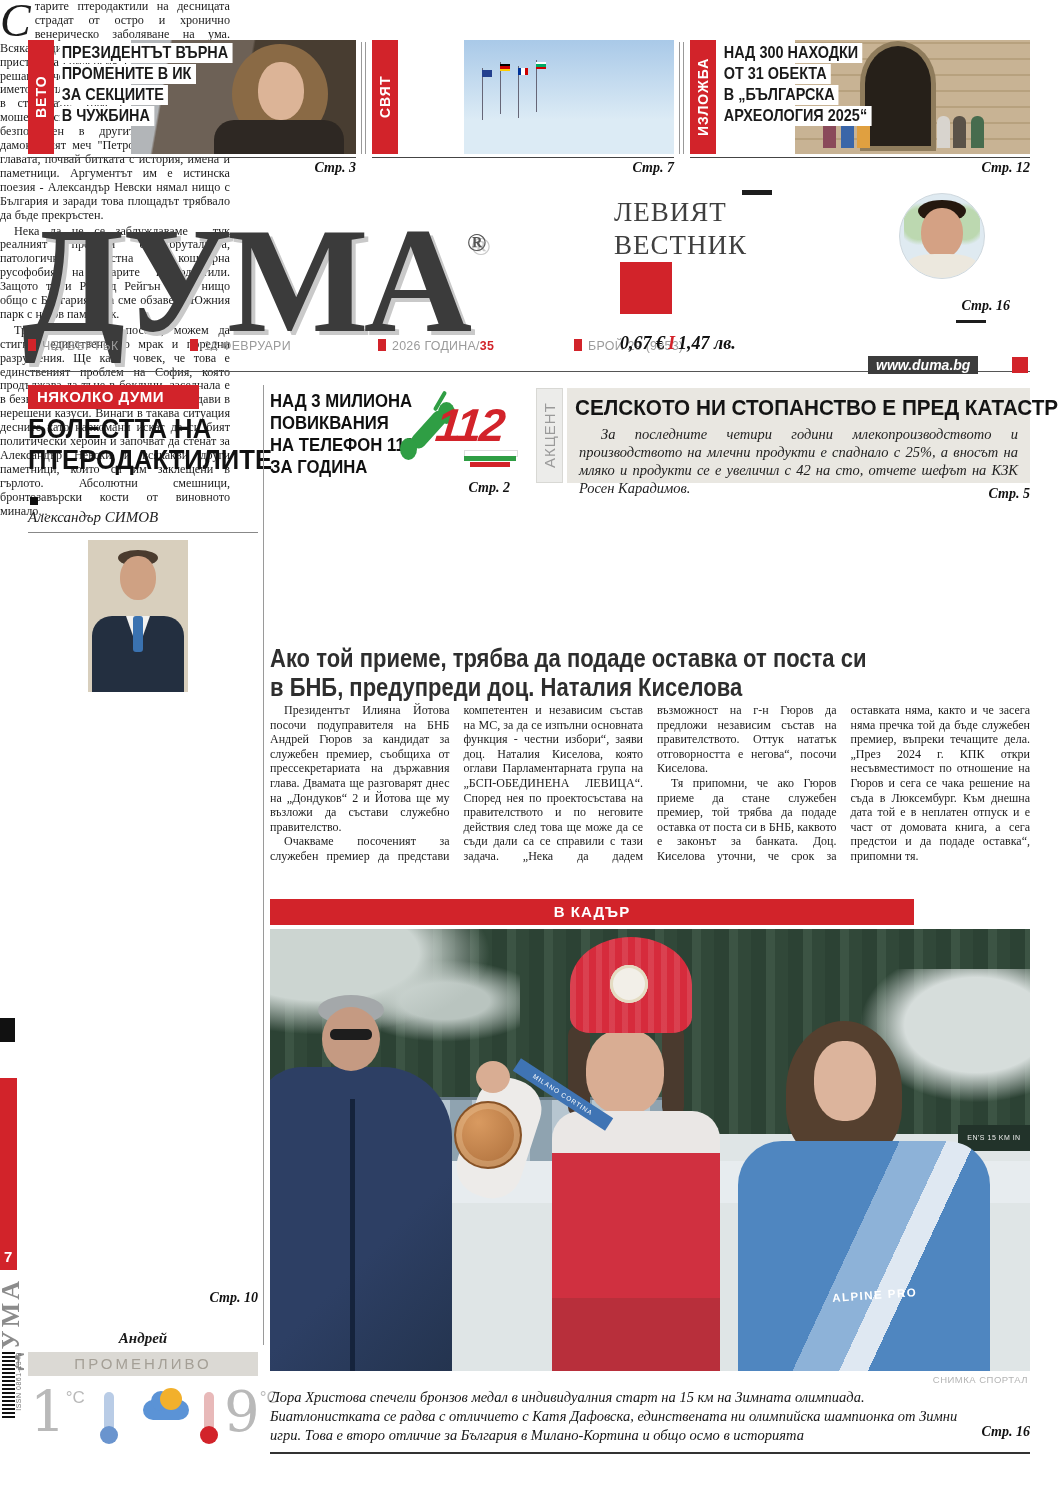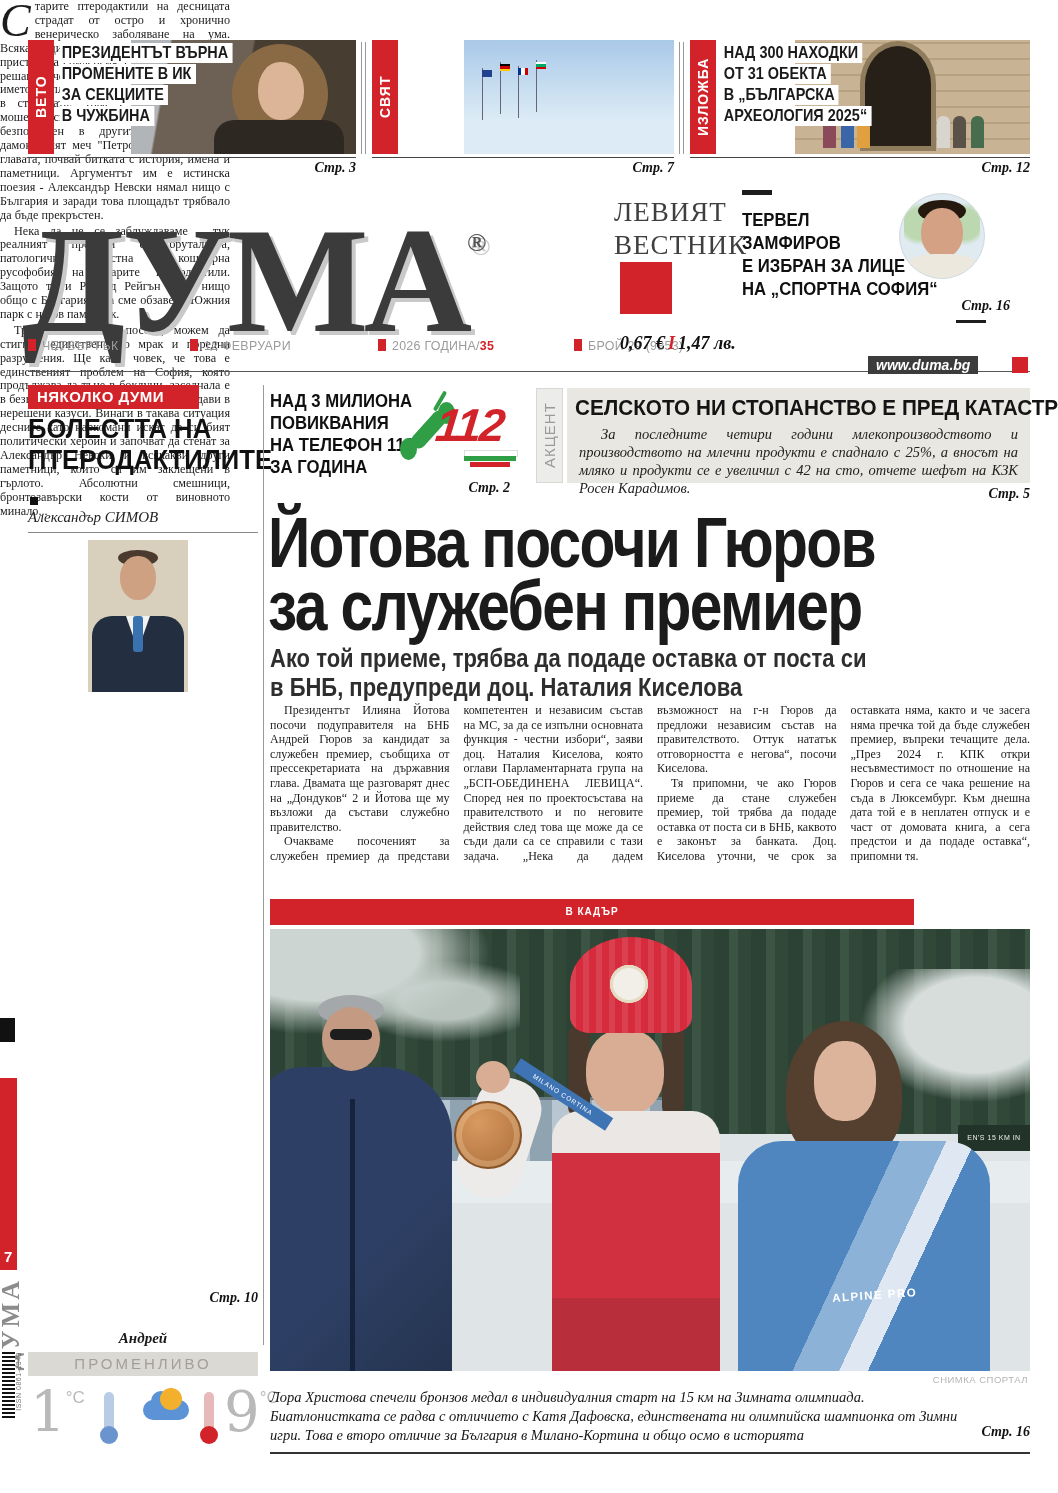--- a/index.html
+++ b/index.html
@@ -118,21 +118,21 @@
   #lead-hl div{font-size:70px;line-height:63px;font-weight:bold;white-space:nowrap;
                letter-spacing:-2px;transform:scaleX(.84);transform-origin:left top;}
   #lead-sub{left:270px;top:644px;color:#2e2e2e;}
   #lead-sub div{font-size:25px;line-height:29px;font-weight:bold;white-space:nowrap;
                 transform:scaleX(.88);transform-origin:left top;}
   #lead-body{left:270px;top:703px;width:760px;height:192px;overflow:hidden;
              column-count:4;column-gap:14px;font-family:"Liberation Serif",serif;
              font-size:12px;line-height:14.6px;text-align:justify;color:#1c1c1c;}
   #lead-body p{margin:0;text-indent:14px;}
   #vk-band{left:270px;top:899px;width:644px;height:26px;background:#d2232a;color:#fff;
-           text-align:center;font-weight:bold;font-size:10px;line-height:26px;letter-spacing:1px;}
+           text-align:center;font-weight:bold;font-size:15px;line-height:26px;letter-spacing:1px;}
   
   #photo{left:270px;top:929px;width:760px;height:442px;overflow:hidden;background:#dfe5e6;}
   #pm-forest{position:absolute;inset:0 0 auto 0;height:205px;
      background:repeating-linear-gradient(90deg,#2c4234 0 15px,#3c5444 15px 24px,#314839 24px 37px);}
   #pm-snowl{position:absolute;left:0;top:0;width:250px;height:120px;
      background:radial-gradient(ellipse at 20% 20%,#ccd5d1 0 35%,transparent 60%),
                 radial-gradient(ellipse at 70% 60%,#b9c4bf 0 18%,transparent 40%);}
   #pm-snowr{position:absolute;right:0;top:40px;width:180px;height:140px;
      background:radial-gradient(ellipse at 70% 40%,#d6dddb 0 40%,transparent 65%);}
   #pm-building{position:absolute;left:60px;top:168px;width:350px;height:66px;border-top:3px solid #667a86;
@@ -287,26 +287,20 @@
       </div>
   </div>
 
   <div id="logo" class="abs"><span>ДУМА</span><sup>®</sup></div>
   <div id="tagline" class="abs">
     <div>ЛЕВИЯТ</div>
     <div>ВЕСТНИК</div>
   </div>
   <div id="red-square" class="abs"></div>
   <div class="abs dash" style="left:742px;top:190px;width:30px;height:5px;"></div>
-  <div id="promo-lines" class="abs">
-    <div>ТЕРВЕЛ</div>
-    <div>ЗАМФИРОВ</div>
-    <div>Е ИЗБРАН ЗА ЛИЦЕ</div>
-    <div>НА „СПОРТНА СОФИЯ“</div>
-  </div>
   <div id="promo-photo" class="abs">
     <div class="crest"></div>
     <div class="hr"></div>
     <div class="hd"></div>
     <div class="sh"></div>
   </div>
   <div class="abs pageref" style="left:930px;top:298px;width:80px;">Стр. 16</div>
   <div class="abs dash" style="left:956px;top:320px;width:30px;height:3px;"></div>
 
   <div class="abs dl-bullet" style="left:28px;"></div>
@@ -387,24 +381,20 @@
   </div>
   <div id="calls-page" class="abs pageref">Стр. 2</div>
 
   <div id="akc-label" class="abs">АКЦЕНТ</div>
   <div id="akc-box" class="abs">
     <div id="akc-title">СЕЛСКОТО НИ СТОПАНСТВО Е ПРЕД КАТАСТРОФА</div>
     <div id="akc-text">За последните четири години  млекопроизводството и производството на млечни продукти е спаднало с 25%, а вносът на мляко и продукти се е увеличил с 42 на сто, отчете шефът на КЗК Росен Карадимов.</div>
   </div>
   <div id="akc-page" class="abs pageref">Стр. 5</div>
 
-  <div id="lead-hl" class="abs">
-    <div>Йотова посочи Гюров</div>
-    <div>за служебен премиер</div>
-  </div>
   <div id="lead-sub" class="abs">
     <div>Ако той приеме, трябва да подаде оставка от поста си</div>
     <div>в БНБ, предупреди доц. Наталия Киселова</div>
   </div>
   <div id="lead-body" class="abs">
     <p>Президентът Илияна Йотова посочи подуправителя на БНБ Андрей Гюров за кандидат за служебен премиер, съобщиха от прессекретариата на държавния глава. Двамата ще разговарят днес на „Дондуков“ 2 и Йотова ще му възложи да състави служебно правителство.</p>
     <p>Очакваме посоченият за служебен премиер да представи компетентен и независим състав на МС, за да се изпълни основната функция - честни избори“, заяви доц. Наталия Киселова, която оглави Парламентарната група на „БСП-ОБЕДИНЕНА ЛЕВИЦА“. Според нея по проектосъстава на правителството и по неговите действия след това ще може да се съди дали са се справили с тази задача. „Нека да дадем възможност на г-н Гюров да предложи независим състав на правителството. Оттук нататък отговорността е негова“, посочи Киселова.</p>
     <p>Тя припомни, че ако Гюров приеме да стане служебен премиер, той трябва да подаде оставка от поста си в БНБ, каквото е законът за банката. Доц. Киселова уточни, че срок за оставката няма, както и че засега няма пречка той да бъде служебен премиер, въпреки течащите дела. „През 2024 г. КПК откри несъвместимост по отношение на Гюров и сега се чака решение на съда в Люксембург. Към днешна дата той е в неплатен отпуск и е част от домовата книга, а сега предстои и да подаде оставка“, припомни тя.</p>
   </div>
 

